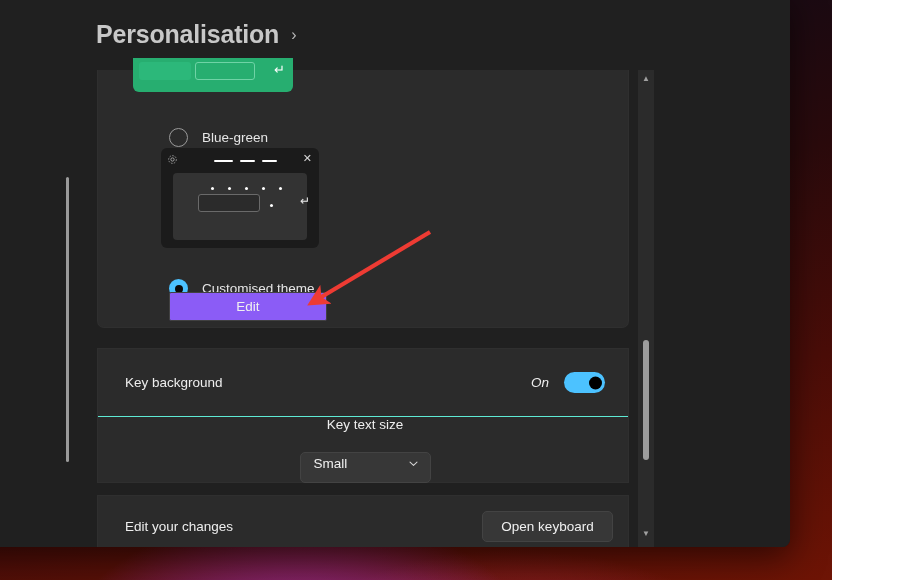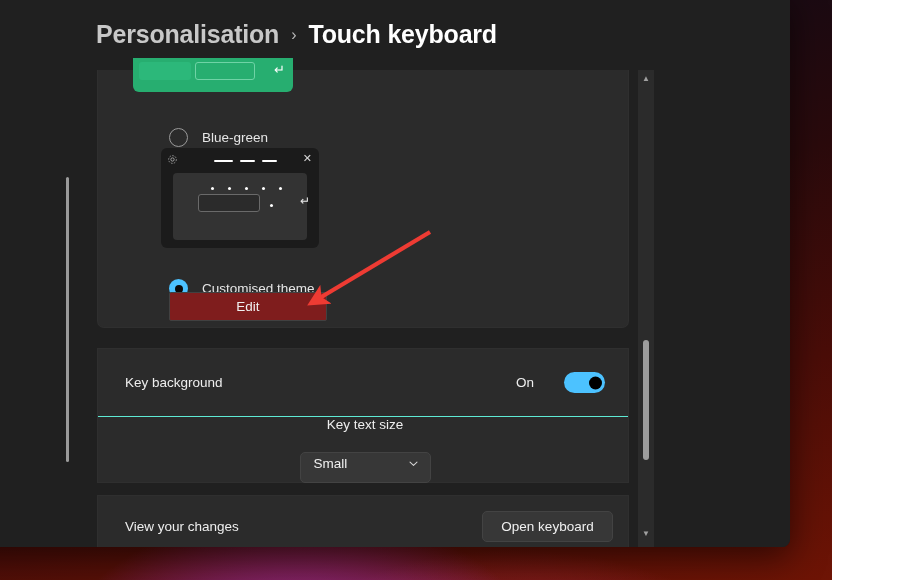--- a/index.html
+++ b/index.html
@@ -239,21 +239,21 @@
   }
 
   #radio-custom { left: 71px; top: 193px; }
 
   #edit-button {
     position: absolute;
     left: 71px;
     top: 222px;
     width: 158px;
     height: 29px;
-    background: #7f1d1d;
+    background: #8b5cf6;
     border: 1px solid #414141;
     border-radius: 2px;
     color: #f0f0f0;
     font-size: 13.5px;
     font-family: "Liberation Sans", sans-serif;
     cursor: pointer;
   }
 
   
   #settings-group-card {
@@ -269,21 +269,22 @@
   }
   .setting-row + .setting-row { border-top: 1px solid #5eead4; flex-direction: column; }
   .setting-label {
     font-size: 13.5px;
     color: #eeeeee;
     flex: 1;
   }
   .toggle-wrap {
     display: flex;
     align-items: center;
-    gap: 30px;
+    gap: 15px;
+    font-style: italic;
   }
   .toggle-state {
     font-size: 13.5px;
     color: #eeeeee;
   }
   .toggle {
     width: 41px; height: 21px;
     border-radius: 11px;
     background: #4cc2ff;
     position: relative;
@@ -390,21 +391,20 @@
     <div id="nav-pane">
 
       <div id="nav-scrollbar"></div>
     </div>
 
     <div id="content-pane">
 
       <div id="breadcrumb">
         <span class="crumb-parent">Personalisation</span>
         <span class="crumb-sep">›</span>
-        <span class="crumb-current">Touch keyboard</span>
       </div>
 
       <div id="scroll-viewport">
 
         <div class="card" id="theme-card">
 
           <div id="theme-swatch-green">
             <div class="g-key left"></div>
             <div class="g-key space"></div>
             <span class="g-enter">↵</span>
@@ -464,21 +464,21 @@
             <div class="dropdown">
               <span class="dropdown-value">Small</span>
               <svg class="chev" viewBox="0 0 12 12" fill="none">
                 <path d="M2.2 4.4 L6 8.1 L9.8 4.4" stroke="currentColor" stroke-width="1.1" stroke-linecap="round" stroke-linejoin="round"></path>
               </svg>
             </div>
           </div>
         </div>
 
         <div class="card" id="view-changes-card">
-          <span class="setting-label">View your changes</span>
+          <span class="setting-label">Edit your changes</span>
           <button id="open-keyboard-button">Open keyboard</button>
         </div>
       </div>
 
       <div id="content-scrollbar">
         <div class="sb-arrow" id="sb-arrow-up">▲</div>
         <div id="sb-thumb"></div>
         <div class="sb-arrow" id="sb-arrow-down">▼</div>
       </div>
     </div>

